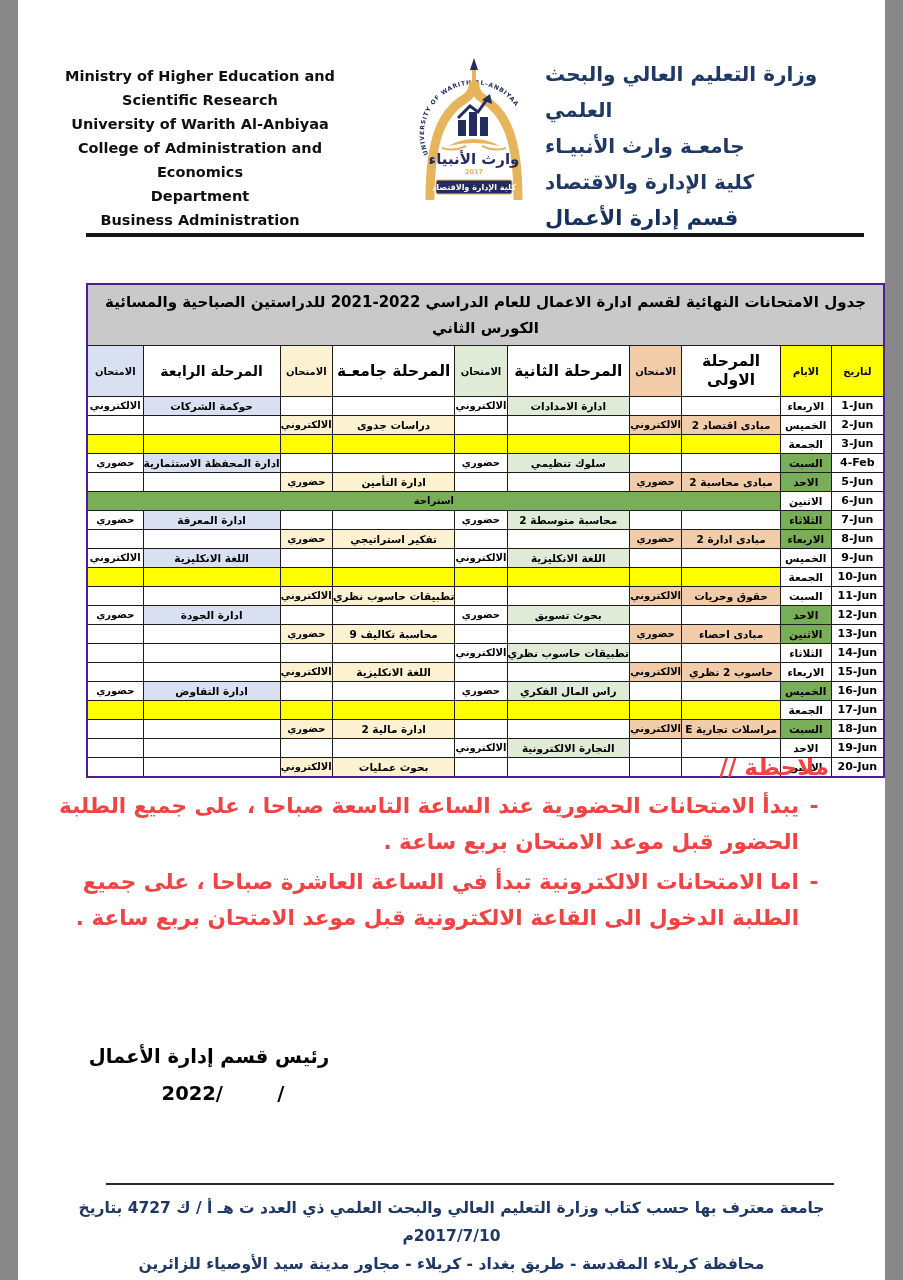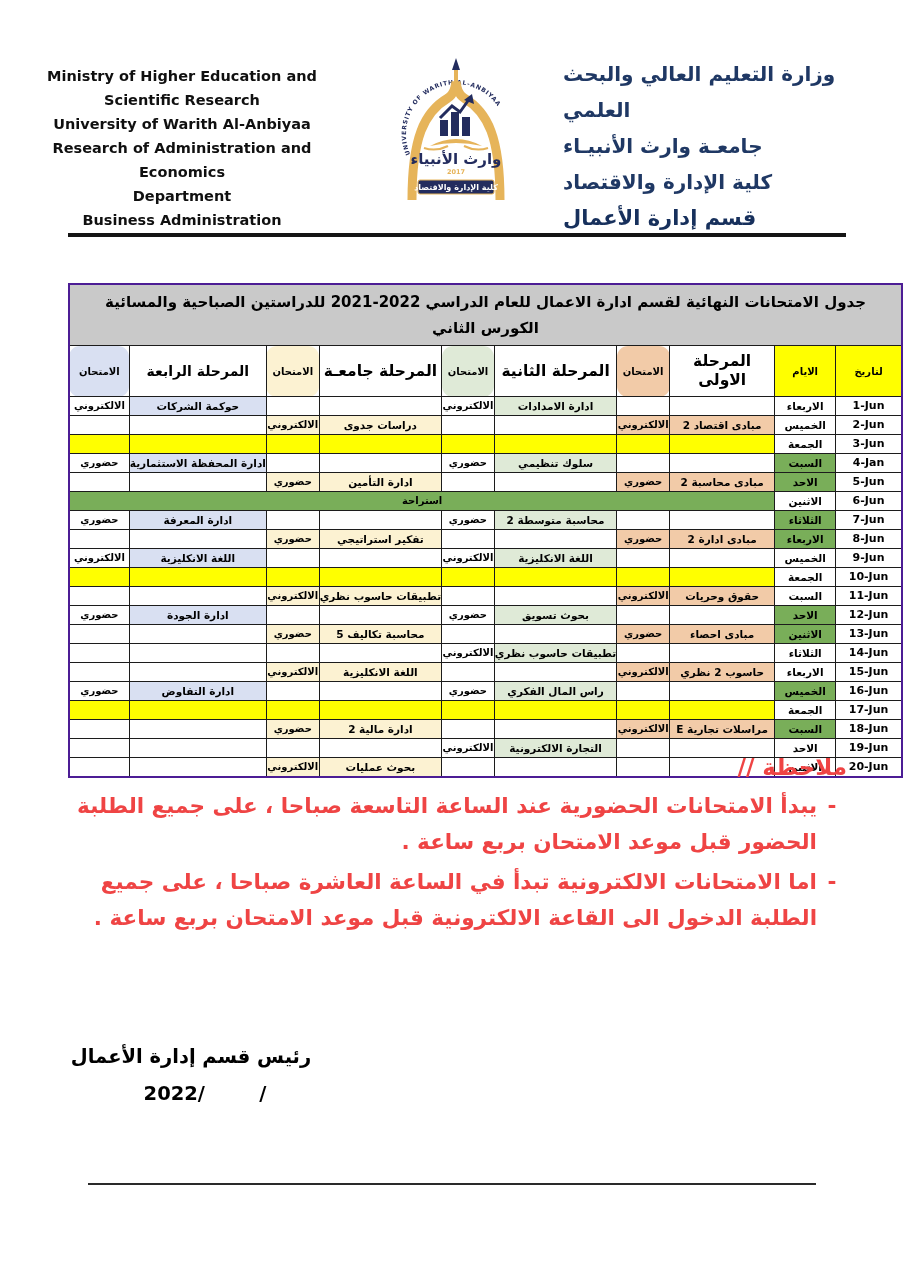--- a/index.html
+++ b/index.html
@@ -1,35 +1,35 @@
 <!DOCTYPE html>
 <html style="--header_gray: #C9C9C9; --yellow: #FFFF00; --green_day: #79AE59; --stage1: #F2CBA8; --stage2: #DFEAD7; --stage3: #FCF2D2; --stage4: #D9E0F2;"><head>
 <meta charset="utf-8">
 <style>
   html,body{margin:0;padding:0;background:#888;}
-  .page{position:relative;width:903px;height:1280px;margin:0 auto;background:#ffffff;
-        font-family:"DejaVu Sans",sans-serif;overflow:hidden;}
+  .page{position:relative;width:833px;height:1280px;margin:0 auto;background:#ffffff;
+        font-family:"DejaVu Sans",sans-serif;overflow:hidden;padding-left:34px;}
   
   .header-en{position:absolute;top:64px;left:46px;width:272px;text-align:center;
              font-weight:bold;font-size:14.5px;line-height:24px;color:#101010;}
   .header-ar{position:absolute;top:56px;right:30px;width:310px;text-align:left;
              font-weight:bold;font-size:20px;line-height:36px;color:#1F3864;direction:rtl;}
   .header-ar .strong{font-size:21px;color:#17305c;}
   .logo{position:absolute;top:54px;left:388px;width:136px;height:152px;}
   .rule{position:absolute;top:233px;left:68px;width:778px;height:4px;background:#151515;}
   
   table.sched{position:absolute;top:283px;left:68px;border-collapse:collapse;table-layout:fixed;
               direction:rtl;font-family:"DejaVu Sans",sans-serif;}
   table.sched td,table.sched th{border:1px solid #1c1c1c;padding:0;overflow:hidden;}
   table.sched{border:2px solid #4c1d95;}
   .title-cell{background:var(--header_gray);height:60px;text-align:center;font-weight:bold;
               font-size:15px;line-height:26px;color:#000;}
   th.stagehead{background:#fff;height:50px;font-weight:bold;font-size:15.5px;line-height:19px;
                text-align:center;padding:0 12px;}
-  th.examhead{font-weight:bold;font-size:10px;text-align:center;border-radius:11px;}
+  th.examhead{font-weight:bold;font-size:10px;text-align:center;}
   th.dayhead,th.datehead{font-weight:bold;font-size:10px;text-align:center;}
   .cell{height:18px;font-size:10.5px;line-height:16px;font-weight:bold;text-align:center;
         white-space:nowrap;color:#000;background:#fff;}
   .date{font-size:11px;}
   .exam{font-size:10px;}
   .break{font-size:10px;}
   .bg-yellow{background:var(--yellow);}
   .bg-green{background:var(--green_day);}
   .bg-s1{background:var(--stage1);}
   .bg-s2{background:var(--stage2);}
@@ -58,21 +58,21 @@
 </style>
 </head>
 <body>
 
 <div class="page">
 
   <div class="header-en">
     <div>Ministry of Higher Education and</div>
     <div>Scientific Research</div>
     <div>University of Warith Al-Anbiyaa</div>
-    <div>Research of Administration and</div>
+    <div>College of Administration and</div>
     <div>Economics</div>
     <div>Department</div>
     <div>Business Administration</div>
   </div>
 
   <div class="logo">
     <svg width="136" height="152" viewBox="0 0 136 152" xmlns="http://www.w3.org/2000/svg">
       <path id="arcpath" d="M 24,104 A 50,50 0 1 1 112,104" fill="none"></path>
       <text font-size="6" font-weight="bold" letter-spacing="0.8" font-family="DejaVu Sans,sans-serif" fill="#232C5E">
         <textPath href="#arcpath" startOffset="4">UNIVERSITY OF WARITH AL-ANBIYAA</textPath>
@@ -171,21 +171,21 @@
           <td class="cell bg-yellow"></td>
           <td class="cell bg-yellow"></td>
           <td class="cell bg-yellow"></td>
           <td class="cell bg-yellow"></td>
           <td class="cell bg-yellow"></td>
           <td class="cell bg-yellow"></td>
           <td class="cell bg-yellow"></td>
           <td class="cell bg-yellow"></td>
         </tr>
         <tr>
-          <td class="cell date" dir="ltr">4-Jan</td>
+          <td class="cell date" dir="ltr">4-Feb</td>
           <td class="cell day bg-green">السبت</td>
           <td class="cell subj"></td>
           <td class="cell exam"></td>
           <td class="cell subj bg-s2">سلوك تنظيمي</td>
           <td class="cell exam">حضوري</td>
           <td class="cell subj"></td>
           <td class="cell exam"></td>
           <td class="cell subj bg-s4">ادارة المحفظة الاستثمارية</td>
           <td class="cell exam">حضوري</td>
         </tr>
@@ -278,21 +278,21 @@
           <td class="cell subj bg-s4">ادارة الجودة</td>
           <td class="cell exam">حضوري</td>
         </tr>
         <tr>
           <td class="cell date" dir="ltr">13-Jun</td>
           <td class="cell day bg-green">الاثنين</td>
           <td class="cell subj bg-s1">مبادى احصاء</td>
           <td class="cell exam bg-s1">حضوري</td>
           <td class="cell subj"></td>
           <td class="cell exam"></td>
-          <td class="cell subj bg-s3">محاسبة تكاليف 5</td>
+          <td class="cell subj bg-s3">محاسبة تكاليف 9</td>
           <td class="cell exam bg-s3">حضوري</td>
           <td class="cell subj"></td>
           <td class="cell exam"></td>
         </tr>
         <tr>
           <td class="cell date" dir="ltr">14-Jun</td>
           <td class="cell day">الثلاثاء</td>
           <td class="cell subj"></td>
           <td class="cell exam"></td>
           <td class="cell subj bg-s2">تطبيقات حاسوب نظري</td>
@@ -388,14 +388,18 @@
       <span class="note-text">اما الامتحانات الالكترونية تبدأ في الساعة العاشرة صباحا ، على جميع الطلبة الدخول الى القاعة الالكترونية قبل موعد الامتحان بربع ساعة .</span>
     </div>
   </div>
 
   <div class="signature">
     <div>رئيس قسم إدارة الأعمال</div>
     <div class="sig-date">/        /2022</div>
   </div>
 
   <div class="footer-rule"></div>
+  <div class="footer">
+    <div>جامعة معترف بها حسب كتاب وزارة التعليم العالي والبحث العلمي ذي العدد ت هـ أ / ك 4727 بتاريخ 2017/7/10م</div>
+    <div>محافظة كربلاء المقدسة - طريق بغداد - كربلاء - مجاور مدينة سيد الأوصياء للزائرين</div>
+  </div>
 
 </div>
 
 </body></html>

